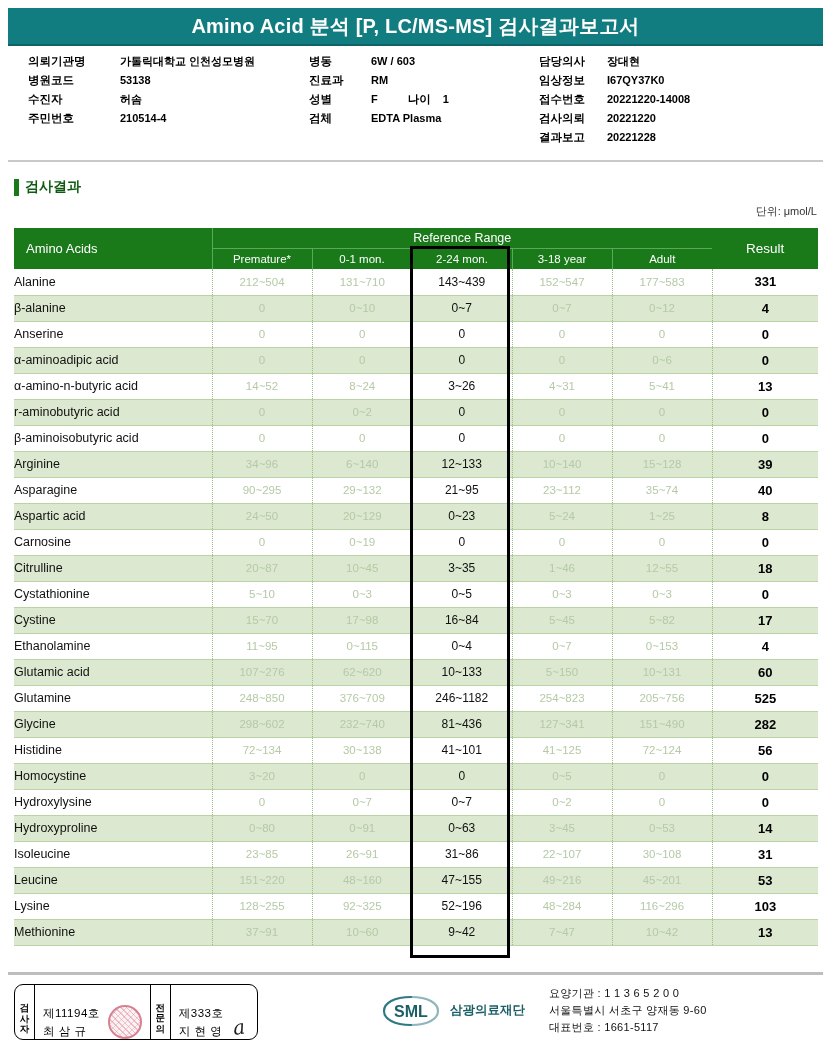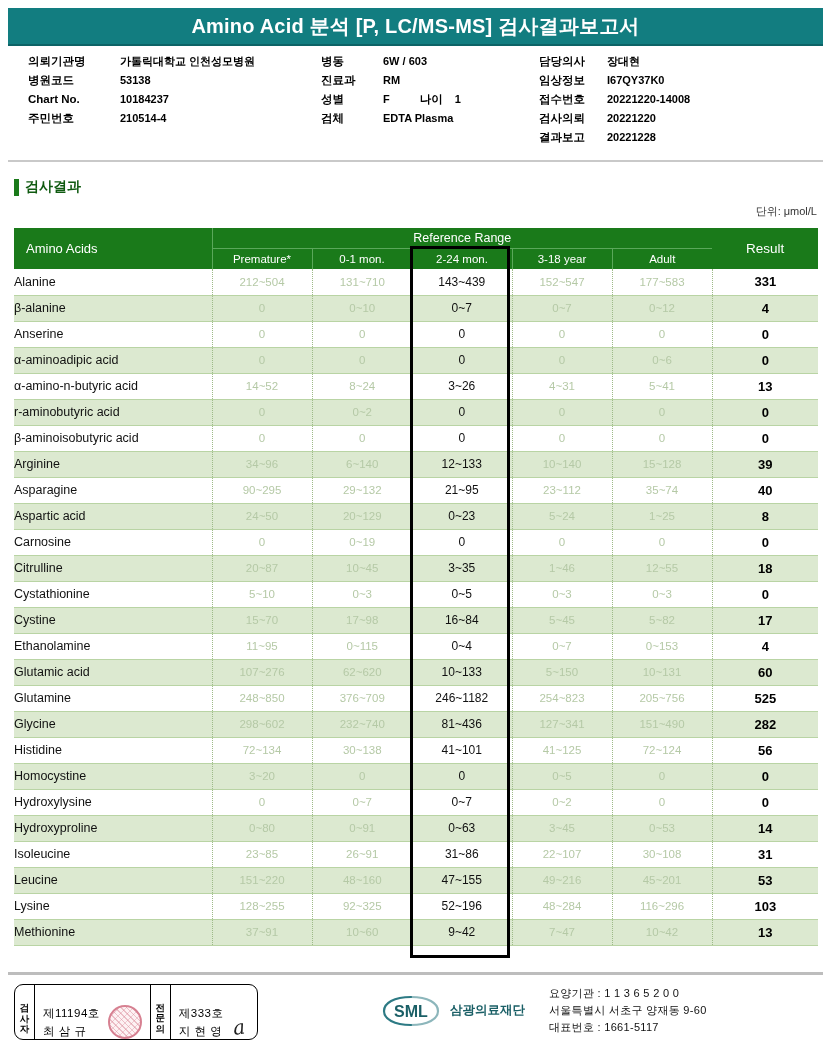--- a/index.html
+++ b/index.html
@@ -24,21 +24,21 @@
     color:#ffffff; font-size:20px; font-weight:bold; letter-spacing:0.2px;
     white-space:nowrap;
   }
 
   
   #patient-info {
     position:absolute; left:14px; top:52px; width:805px; height:100px;
   }
   .info-col { position:absolute; top:0; }
   #info-col-1 { left:14px; }
-  #info-col-2 { left:295px;margin-left:12px; }
+  #info-col-2 { left:295px; }
   #info-col-3 { left:525px; }
   .info-row { display:flex; align-items:baseline; height:19px; line-height:19px; }
   .info-label {
     font-size:11.5px; font-weight:bold; color:#000;
     white-space:nowrap;
   }
   .info-value {
     font-size:11px; font-weight:bold; color:#000;
     white-space:nowrap;
     text-align:center;
@@ -181,22 +181,22 @@
   <div class="info-col" id="info-col-1">
       <div class="info-row">
         <span class="info-label">의뢰기관명</span>
         <span class="info-value">가톨릭대학교 인천성모병원</span>
       </div>
       <div class="info-row">
         <span class="info-label">병원코드</span>
         <span class="info-value">53138</span>
       </div>
       <div class="info-row">
-        <span class="info-label">Chart No.</span>
-        <span class="info-value">10184237</span>
+        <span class="info-label">수진자</span>
+        <span class="info-value">허솜</span>
       </div>
       <div class="info-row">
         <span class="info-label">주민번호</span>
         <span class="info-value">210514-4</span>
       </div>
     </div>
   <div class="info-col" id="info-col-2">
       <div class="info-row">
         <span class="info-label">병동</span>
         <span class="info-value">6W / 603</span>

